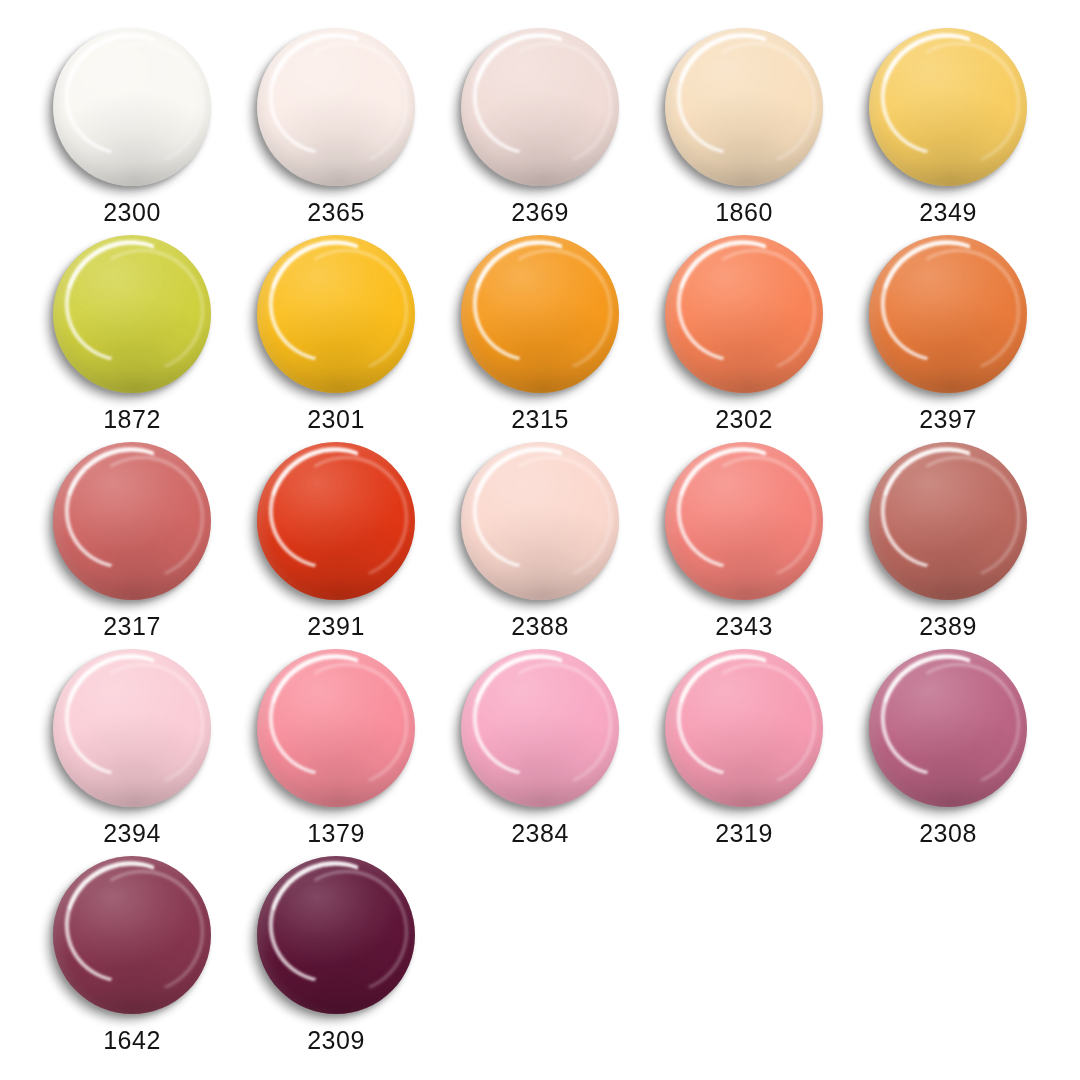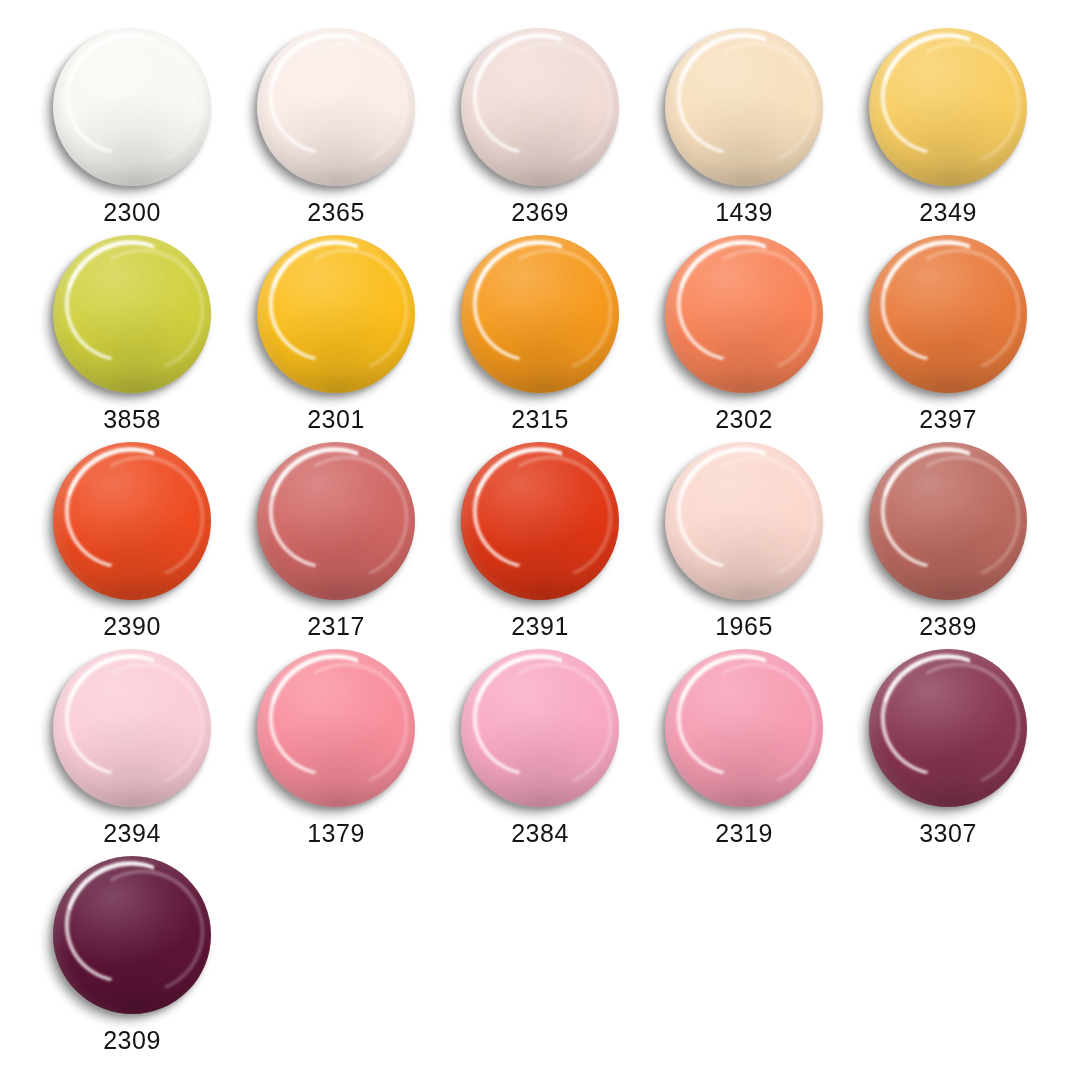--- a/index.html
+++ b/index.html
@@ -171,37 +171,37 @@
           <div class="swatch-rim"></div>
         </div>
         <div class="swatch-label">2369</div>
       </div>
       <div class="swatch-cell">
         <div class="swatch-dot-wrap">
           <div class="swatch-dot" style="background-color: rgb(248, 223, 190);"></div>
           <div class="swatch-gloss"></div>
           <div class="swatch-rim"></div>
         </div>
-        <div class="swatch-label">1439</div>
+        <div class="swatch-label">1860</div>
       </div>
       <div class="swatch-cell">
         <div class="swatch-dot-wrap">
           <div class="swatch-dot" style="background-color: rgb(248, 206, 98);"></div>
           <div class="swatch-gloss"></div>
           <div class="swatch-rim"></div>
         </div>
         <div class="swatch-label">2349</div>
       </div>
       <div class="swatch-cell">
         <div class="swatch-dot-wrap">
           <div class="swatch-dot" style="background-color: rgb(208, 209, 63);"></div>
           <div class="swatch-gloss"></div>
           <div class="swatch-rim"></div>
         </div>
-        <div class="swatch-label">3858</div>
+        <div class="swatch-label">1872</div>
       </div>
       <div class="swatch-cell">
         <div class="swatch-dot-wrap">
           <div class="swatch-dot" style="background-color: rgb(251, 190, 28);"></div>
           <div class="swatch-gloss"></div>
           <div class="swatch-rim"></div>
         </div>
         <div class="swatch-label">2301</div>
       </div>
       <div class="swatch-cell">
@@ -223,49 +223,49 @@
       <div class="swatch-cell">
         <div class="swatch-dot-wrap">
           <div class="swatch-dot" style="background-color: rgb(233, 123, 60);"></div>
           <div class="swatch-gloss"></div>
           <div class="swatch-rim"></div>
         </div>
         <div class="swatch-label">2397</div>
       </div>
       <div class="swatch-cell">
         <div class="swatch-dot-wrap">
-          <div class="swatch-dot" style="background-color: rgb(238, 75, 32);"></div>
-          <div class="swatch-gloss"></div>
-          <div class="swatch-rim"></div>
-        </div>
-        <div class="swatch-label">2390</div>
-      </div>
-      <div class="swatch-cell">
-        <div class="swatch-dot-wrap">
           <div class="swatch-dot" style="background-color: rgb(208, 103, 101);"></div>
           <div class="swatch-gloss"></div>
           <div class="swatch-rim"></div>
         </div>
         <div class="swatch-label">2317</div>
       </div>
       <div class="swatch-cell">
         <div class="swatch-dot-wrap">
           <div class="swatch-dot" style="background-color: rgb(224, 55, 22);"></div>
           <div class="swatch-gloss"></div>
           <div class="swatch-rim"></div>
         </div>
         <div class="swatch-label">2391</div>
       </div>
       <div class="swatch-cell">
         <div class="swatch-dot-wrap">
           <div class="swatch-dot" style="background-color: rgb(251, 216, 206);"></div>
           <div class="swatch-gloss"></div>
           <div class="swatch-rim"></div>
         </div>
-        <div class="swatch-label">1965</div>
+        <div class="swatch-label">2388</div>
+      </div>
+      <div class="swatch-cell">
+        <div class="swatch-dot-wrap">
+          <div class="swatch-dot" style="background-color: rgb(245, 131, 122);"></div>
+          <div class="swatch-gloss"></div>
+          <div class="swatch-rim"></div>
+        </div>
+        <div class="swatch-label">2343</div>
       </div>
       <div class="swatch-cell">
         <div class="swatch-dot-wrap">
           <div class="swatch-dot" style="background-color: rgb(188, 106, 96);"></div>
           <div class="swatch-gloss"></div>
           <div class="swatch-rim"></div>
         </div>
         <div class="swatch-label">2389</div>
       </div>
       <div class="swatch-cell">
@@ -295,25 +295,33 @@
       <div class="swatch-cell">
         <div class="swatch-dot-wrap">
           <div class="swatch-dot" style="background-color: rgb(247, 156, 179);"></div>
           <div class="swatch-gloss"></div>
           <div class="swatch-rim"></div>
         </div>
         <div class="swatch-label">2319</div>
       </div>
       <div class="swatch-cell">
         <div class="swatch-dot-wrap">
+          <div class="swatch-dot" style="background-color: rgb(187, 100, 132);"></div>
+          <div class="swatch-gloss"></div>
+          <div class="swatch-rim"></div>
+        </div>
+        <div class="swatch-label">2308</div>
+      </div>
+      <div class="swatch-cell">
+        <div class="swatch-dot-wrap">
           <div class="swatch-dot" style="background-color: rgb(135, 54, 79);"></div>
           <div class="swatch-gloss"></div>
           <div class="swatch-rim"></div>
         </div>
-        <div class="swatch-label">3307</div>
+        <div class="swatch-label">1642</div>
       </div>
       <div class="swatch-cell">
         <div class="swatch-dot-wrap">
           <div class="swatch-dot" style="background-color: rgb(94, 21, 55);"></div>
           <div class="swatch-gloss"></div>
           <div class="swatch-rim"></div>
         </div>
         <div class="swatch-label">2309</div>
       </div>
     </div>

